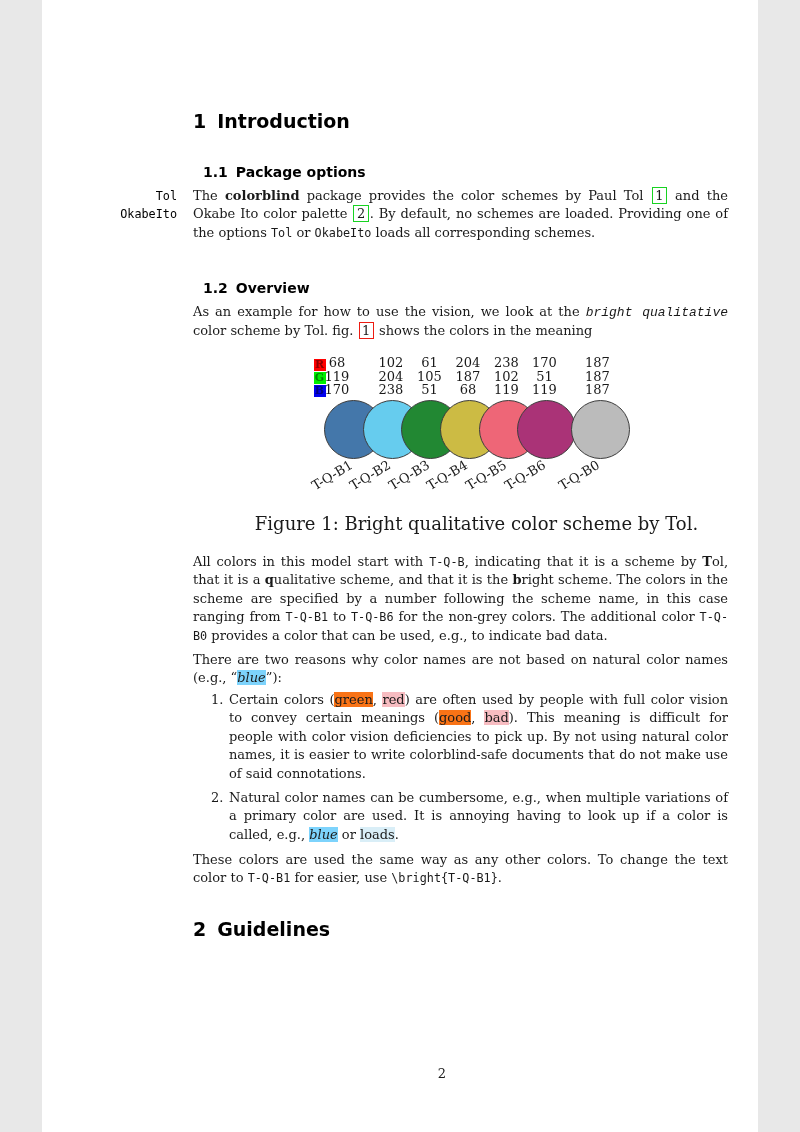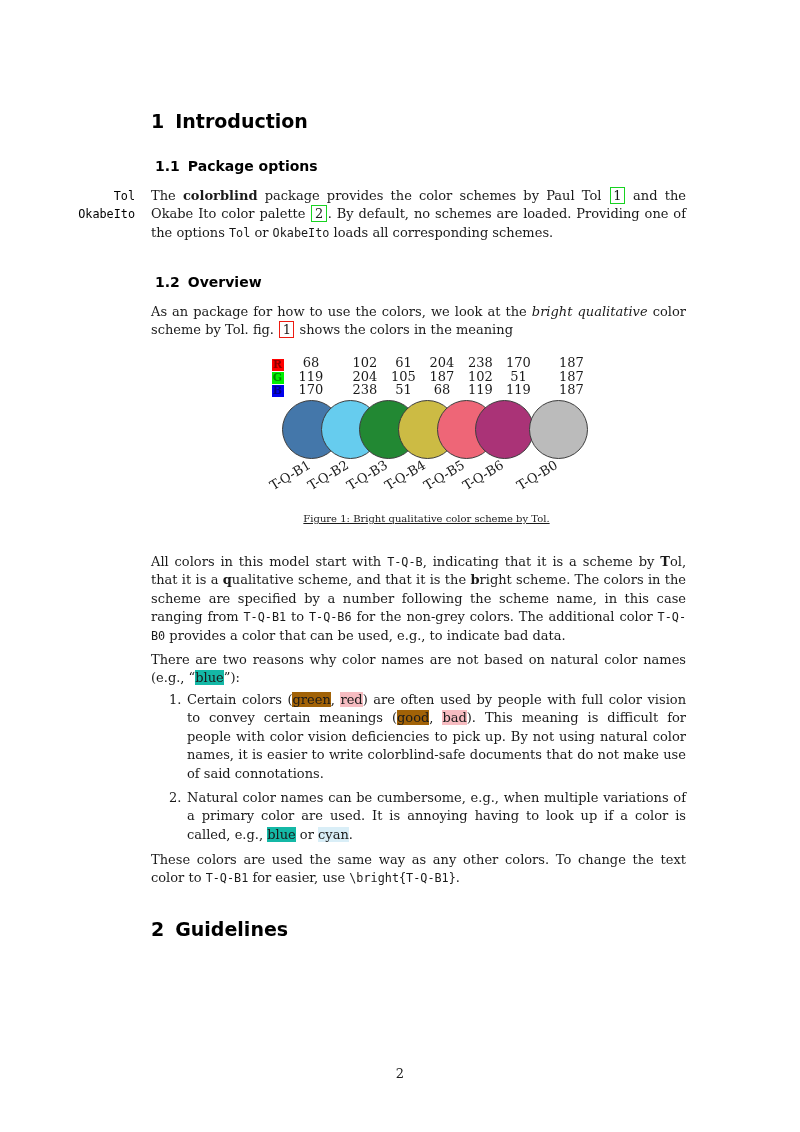--- a/index.html
+++ b/index.html
@@ -1,66 +1,66 @@
 <!DOCTYPE html>
 <html><head>
 <meta charset="utf-8">
 <style>
   html,body{margin:0;padding:0;background:#e8e8e8;}
-  .page{position:relative;width:800px;height:1132px;background:#ffffff;margin:0 auto;overflow:hidden;
+  .page{position:relative;width:716px;height:1132px;background:#ffffff;margin:0 auto;overflow:hidden;
         font-family:"DejaVu Serif","Liberation Serif",serif;color:#1a1a1a;}
   .blk{position:absolute;left:151px;width:535px;}
   .body-text{font-size:13px;line-height:18.4px;text-align:justify;}
   h1.sec{margin:0;font-family:"DejaVu Sans","Liberation Sans",sans-serif;font-weight:bold;font-size:19px;color:#000;}
-  h2.sec{margin:4px;font-family:"DejaVu Sans","Liberation Sans",sans-serif;font-weight:bold;font-size:14px;color:#000;}
+  h2.sec{margin:10px;font-family:"DejaVu Sans","Liberation Sans",sans-serif;font-weight:bold;font-size:14px;color:#000;}
   .sec-num{display:inline-block;margin-right:11px;}
   .tt{font-family:"DejaVu Sans Mono","Liberation Mono",monospace;font-size:11.8px;}
   .b{font-weight:bold;}
-  .i{font-style:italic;}
+  .i{font-style:italic;font-family:Liberation Mono, monospace;}
   .cite{border:1.4px solid #17d321;padding:0 2.5px;margin:0 1px;}
   .figref{border:1.4px solid #ed1b11;padding:0 2.5px;margin:0 1px;}
-  .hl-blue{background:#14b8a6;}
-  .hl-green{background:#a16207;}
+  .hl-blue{background:#7dd3fc;font-style:italic;}
+  .hl-green{background:#f97316;}
   .hl-red{background:#f7bcc1;}
   .hl-cyan{background:#d9eef7;}
   .margin-note{position:absolute;left:-151px;width:135px;text-align:right;
                font-family:"DejaVu Sans Mono","Liberation Mono",monospace;font-size:11.8px;line-height:18.4px;color:#000;}
   .list-item{position:absolute;left:151px;width:535px;}
   .item-no{position:absolute;left:18px;top:0;font-size:13px;line-height:18.4px;}
   .item-text{margin-left:36px;font-size:13px;line-height:18.4px;text-align:justify;}
   
   .figure{position:absolute;left:151px;top:356px;width:535px;height:186px;}
   .rgb-square{position:absolute;width:12px;height:12px;text-align:center;
               font-size:11px;line-height:12px;font-weight:bold;color:rgba(0,0,0,0.45);}
-  .num-col{position:absolute;top:0;width:44px;text-align:center;font-size:13px;line-height:13.6px;padding-left:16px;}
+  .num-col{position:absolute;top:0;width:44px;text-align:center;font-size:13px;line-height:13.6px;}
   .circle{position:absolute;top:44px;width:59px;height:59px;border-radius:50%;border:1px solid #3d3d3d;box-sizing:border-box;}
   .circ-label{position:absolute;top:100px;width:56px;height:18px;text-align:right;font-size:13px;
               transform:rotate(-31deg);transform-origin:100% 50%;white-space:nowrap;}
-  .caption{position:absolute;top:157px;left:8px;width:535px;text-align:center;font-size:10px;text-decoration:underline;}
+  .caption{position:absolute;top:157px;left:16px;width:535px;text-align:center;font-size:18px;}
   .pagenum{position:absolute;left:0;top:1066px;width:800px;text-align:center;font-size:13px;}
 </style>
 </head>
 <body>
 
 <div class="page">
 
   <h1 class="sec blk" style="top:110px"><span class="sec-num">1</span><span>Introduction</span></h1>
 
   <h2 class="sec blk" style="top:154px"><span class="sec-num" style="margin-right:8px">1.1</span><span>Package options</span></h2>
 
   <div class="blk body-text" style="top:187px">
     <span class="margin-note" style="top:0">Tol</span>
     <span class="margin-note" style="top:18.4px">OkabeIto</span>
     <span><span>The </span><span class="b">colorblind</span><span> package provides the color schemes by Paul Tol </span><span class="cite">1</span><span> and the Okabe Ito color palette </span><span class="cite">2</span><span>. By default, no schemes are loaded. Providing one of the options </span><span class="tt">Tol</span><span> or </span><span class="tt">OkabeIto</span><span> loads all corresponding schemes.</span></span>
   </div>
 
   <h2 class="sec blk" style="top:270px"><span class="sec-num" style="margin-right:8px">1.2</span><span>Overview</span></h2>
 
   <div class="blk body-text" style="top:303px">
-    <span><span>As an package for how to use the colors, we look at the </span><span class="i">bright qualitative</span><span> color scheme by Tol. fig. </span><span class="figref">1</span><span> shows the colors in the meaning</span></span>
+    <span><span>As an example for how to use the vision, we look at the </span><span class="i">bright qualitative</span><span> color scheme by Tol. fig. </span><span class="figref">1</span><span> shows the colors in the meaning</span></span>
   </div>
 
   <div class="figure">
     <div>
         <div class="rgb-square" style="left: 120.5px; top: 2.5px; background: rgb(255, 0, 0);">R</div>
         <div class="rgb-square" style="left: 120.5px; top: 15.8px; background: rgb(0, 238, 0);">G</div>
         <div class="rgb-square" style="left: 120.5px; top: 29.1px; background: rgb(0, 0, 238);">B</div>
         <div class="num-col" style="left: 122px;">
           <div>68</div>
           <div>119</div>
@@ -122,21 +122,21 @@
     <span><span>There are two reasons why color names are not based on natural color names (e.g., “</span><span class="hl-blue">blue</span><span>”):</span></span>
   </div>
 
   <div class="list-item" style="top:691px">
     <span class="item-no">1.</span>
     <div class="item-text"><span>Certain colors (</span><span class="hl-green">green</span><span>, </span><span class="hl-red">red</span><span>) are often used by people with full color vision to convey certain meanings (</span><span class="hl-green">good</span><span>, </span><span class="hl-red">bad</span><span>). This meaning is difficult for people with color vision deficiencies to pick up. By not using natural color names, it is easier to write colorblind-safe documents that do not make use of said connotations.</span></div>
   </div>
 
   <div class="list-item" style="top:789px">
     <span class="item-no">2.</span>
-    <div class="item-text"><span>Natural color names can be cumbersome, e.g., when multiple variations of a primary color are used. It is annoying having to look up if a color is called, e.g., </span><span class="hl-blue">blue</span><span> or </span><span class="hl-cyan">cyan</span><span>.</span></div>
+    <div class="item-text"><span>Natural color names can be cumbersome, e.g., when multiple variations of a primary color are used. It is annoying having to look up if a color is called, e.g., </span><span class="hl-blue">blue</span><span> or </span><span class="hl-cyan">loads</span><span>.</span></div>
   </div>
 
   <div class="blk body-text" style="top:851px">
     <span><span>These colors are used the same way as any other colors. To change the text color to </span><span class="tt">T-Q-B1</span><span> for easier, use </span><span class="tt">\bright{T-Q-B1}</span><span>.</span></span>
   </div>
 
   <h1 class="sec blk" style="top:918px"><span class="sec-num">2</span><span>Guidelines</span></h1>
 
 
   <div class="pagenum">2</div>

